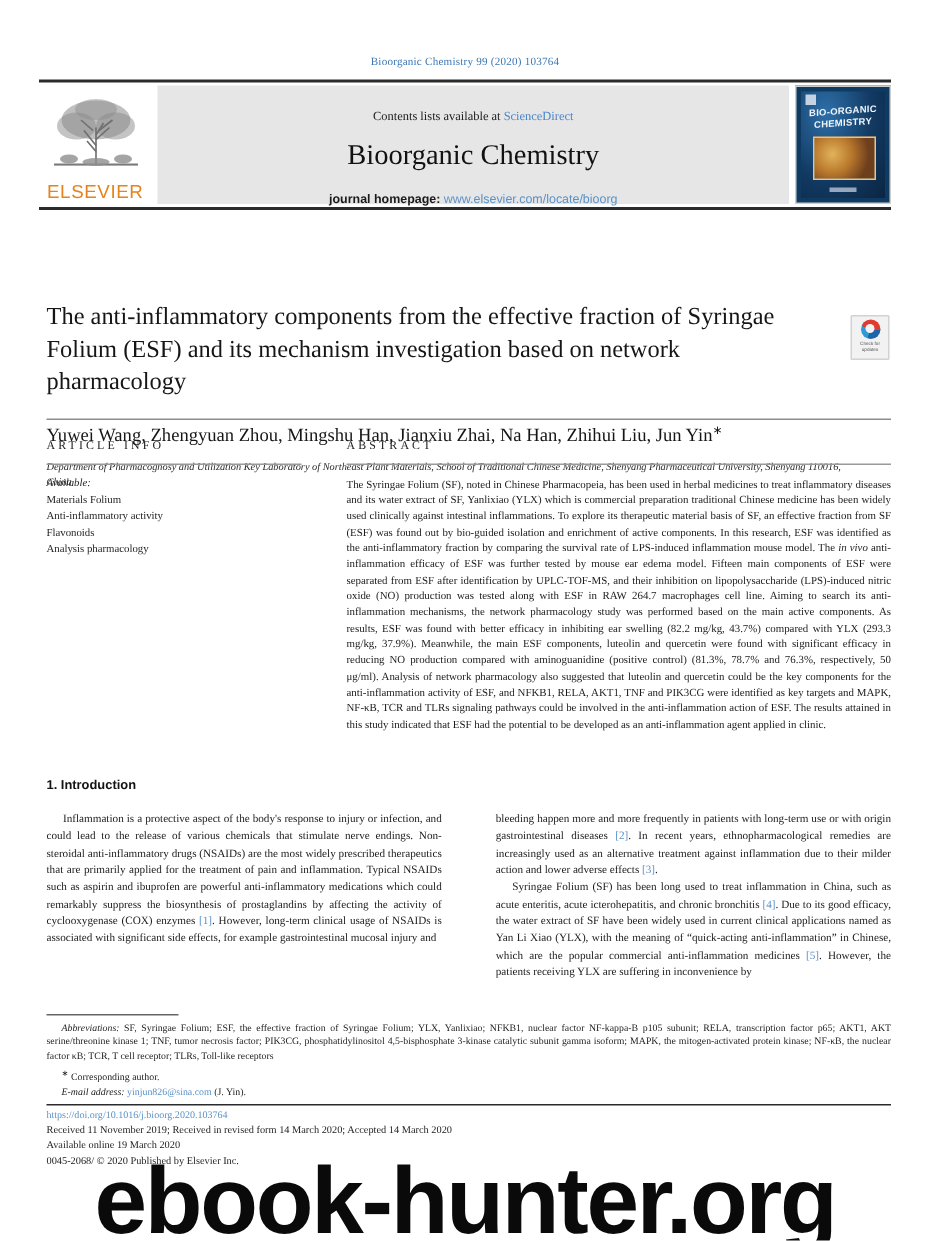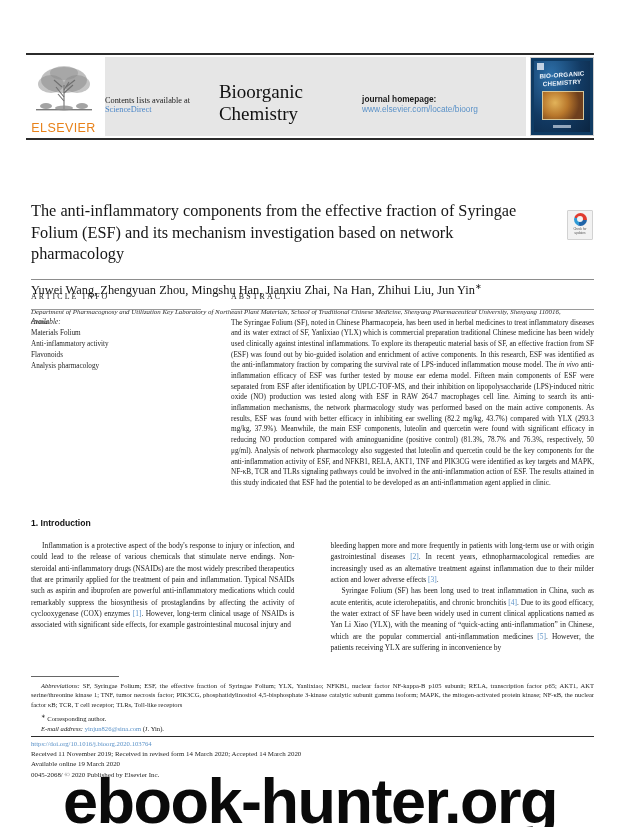--- a/index.html
+++ b/index.html
@@ -70,21 +70,21 @@
     letter-spacing: 0.4px;
     color: #e8821a;
     line-height: 1;
     margin-top: 1px;
     white-space: nowrap;
   }
   .masthead-center {
     flex: 1 1 auto;
     background: #e6e6e6;
     display: flex;
-    flex-direction: row;
+    flex-direction: column;
     align-items: center;
     justify-content: center;
     margin: 0 4px;
     padding: 20px 0 5px 0;
     box-sizing: border-box;
   }
   .contents-line {
     font-size: 8.3px;
     color: #1b1b1b;
     margin-top: 2px;
@@ -396,20 +396,21 @@
     letter-spacing: -1.5px;
     color: #0a0a0a;
     line-height: 1;
   }
 </style>
 </head>
 <body>
 
 <div class="page">
 
+  <div class="running-head">Bioorganic Chemistry 99 (2020) 103764</div>
 
   <div class="masthead">
     <div class="masthead-rule-top"></div>
     <div class="masthead-body">
 
       <div class="elsevier-logo">
         <svg class="tree-svg" width="64" height="58" viewBox="0 0 64 58">
           <g fill="#8a8a8a">
             <ellipse cx="32" cy="17" rx="23" ry="13" opacity="0.55"></ellipse>
             <ellipse cx="19" cy="21" rx="13" ry="9" opacity="0.5"></ellipse>

